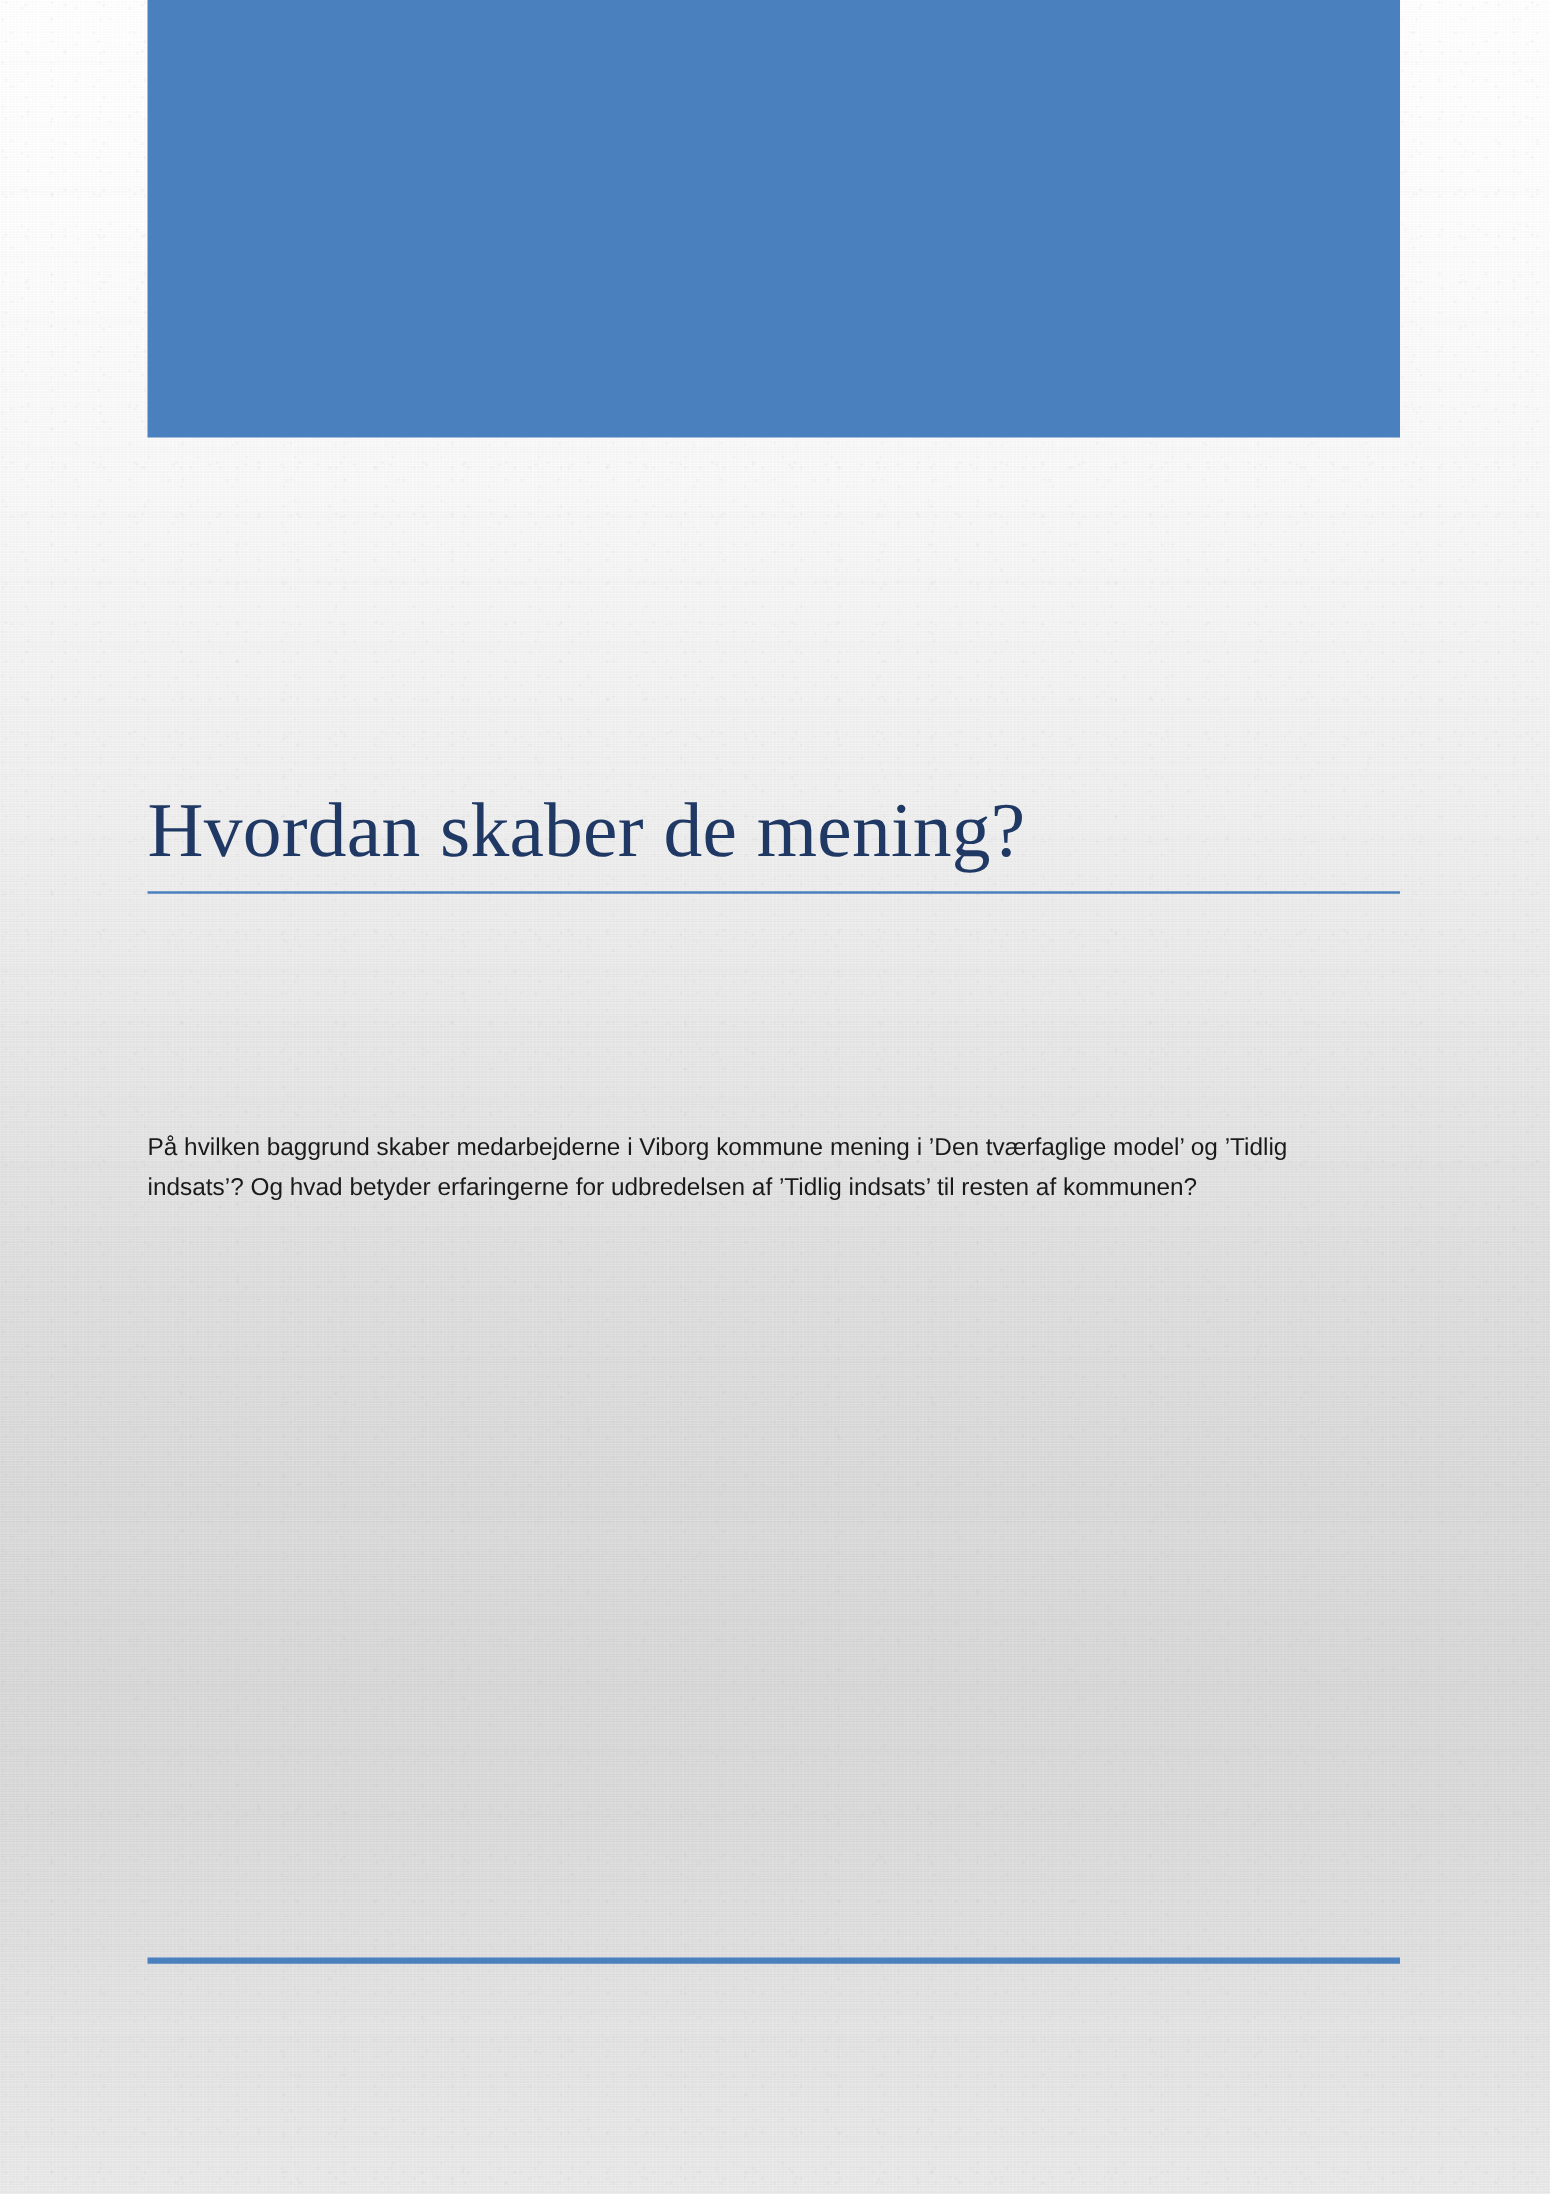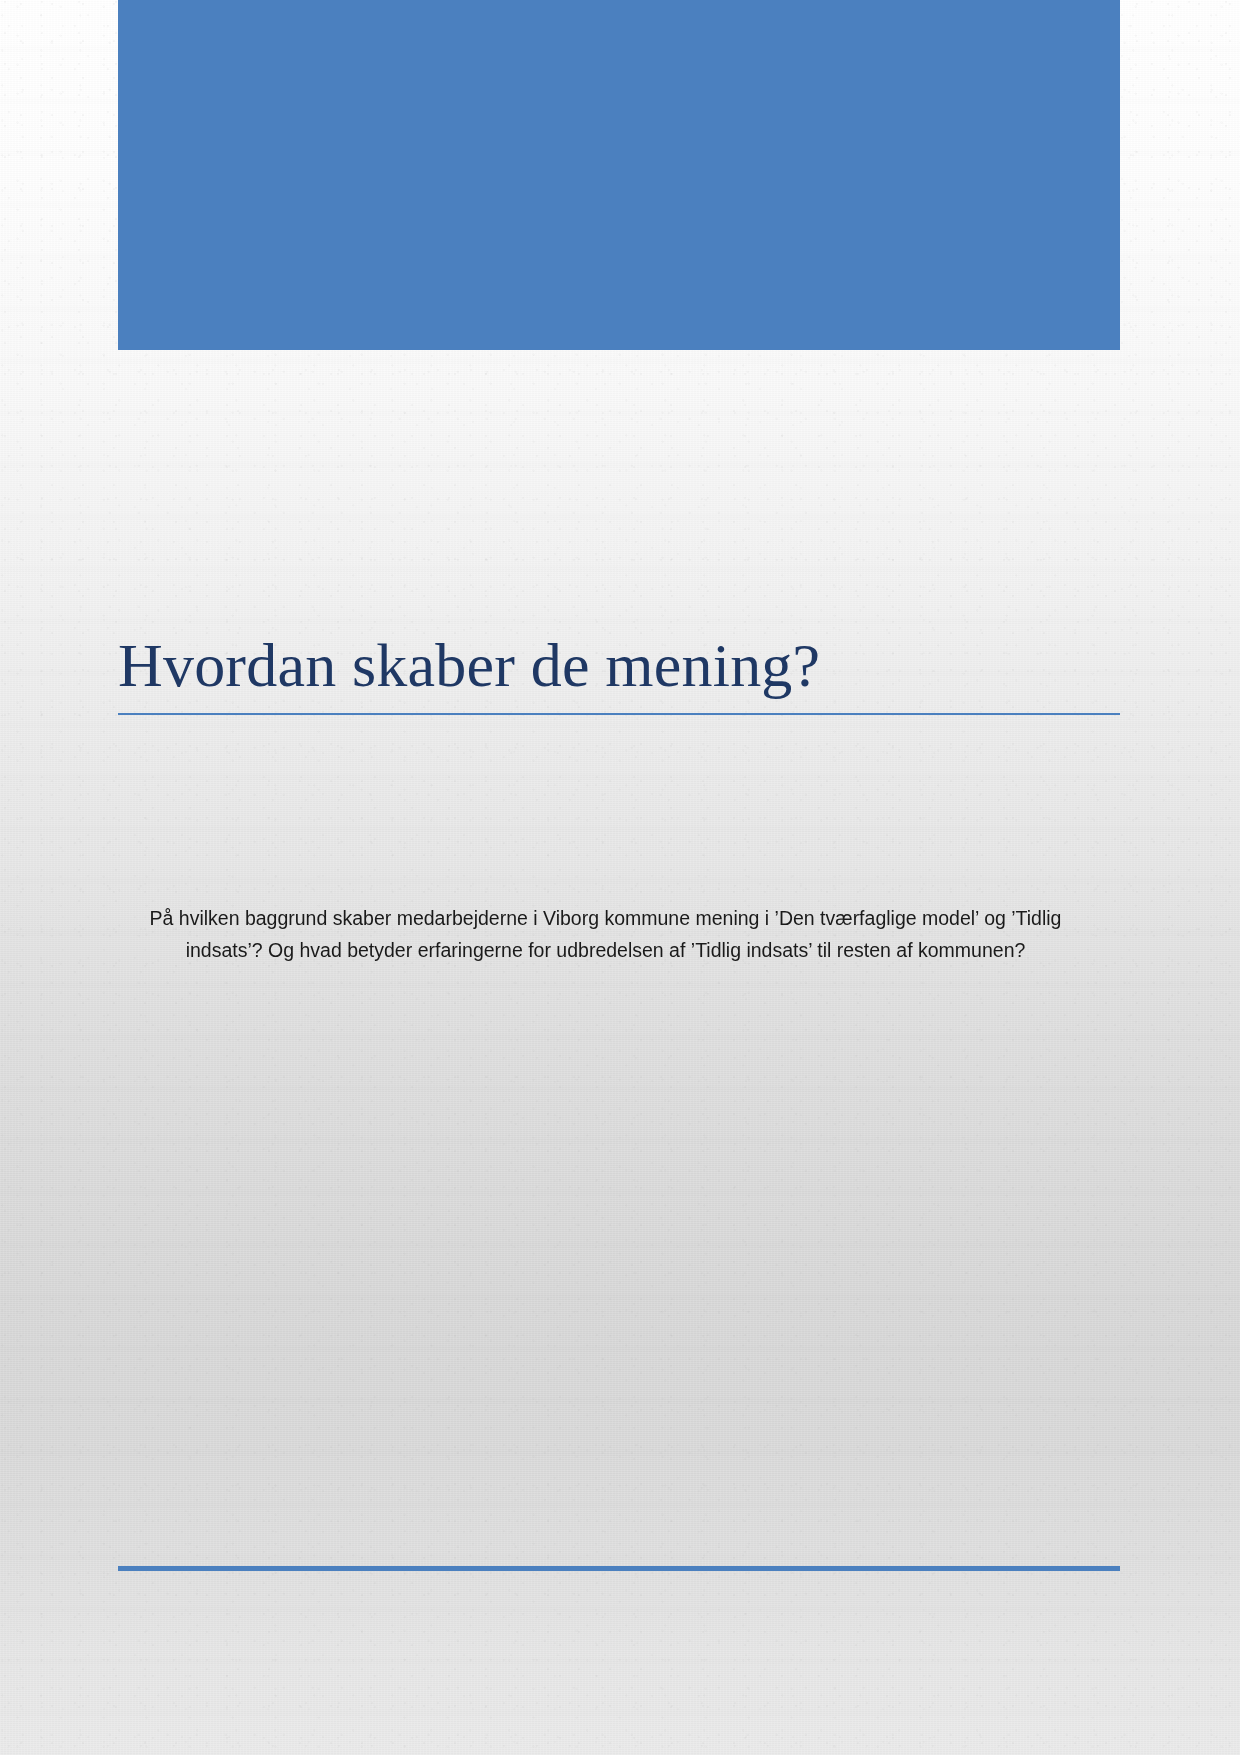--- a/index.html
+++ b/index.html
@@ -140,21 +140,21 @@
     position: absolute;
     left: 118px;
     top: 903px;
     width: 975px;
     margin: 0;
     font-family: "Liberation Sans", sans-serif;
     font-size: 19.5px;
     font-weight: 400;
     line-height: 1.62;
     color: #1a1a1a;
-    text-align: center;
+    text-align: left;
   }
 
   
   .footer-rule {
     position: absolute;
     left: 118px;
     top: 1566px;
     width: 1002px;
     height: 5px;
     background: #4b80bf;

